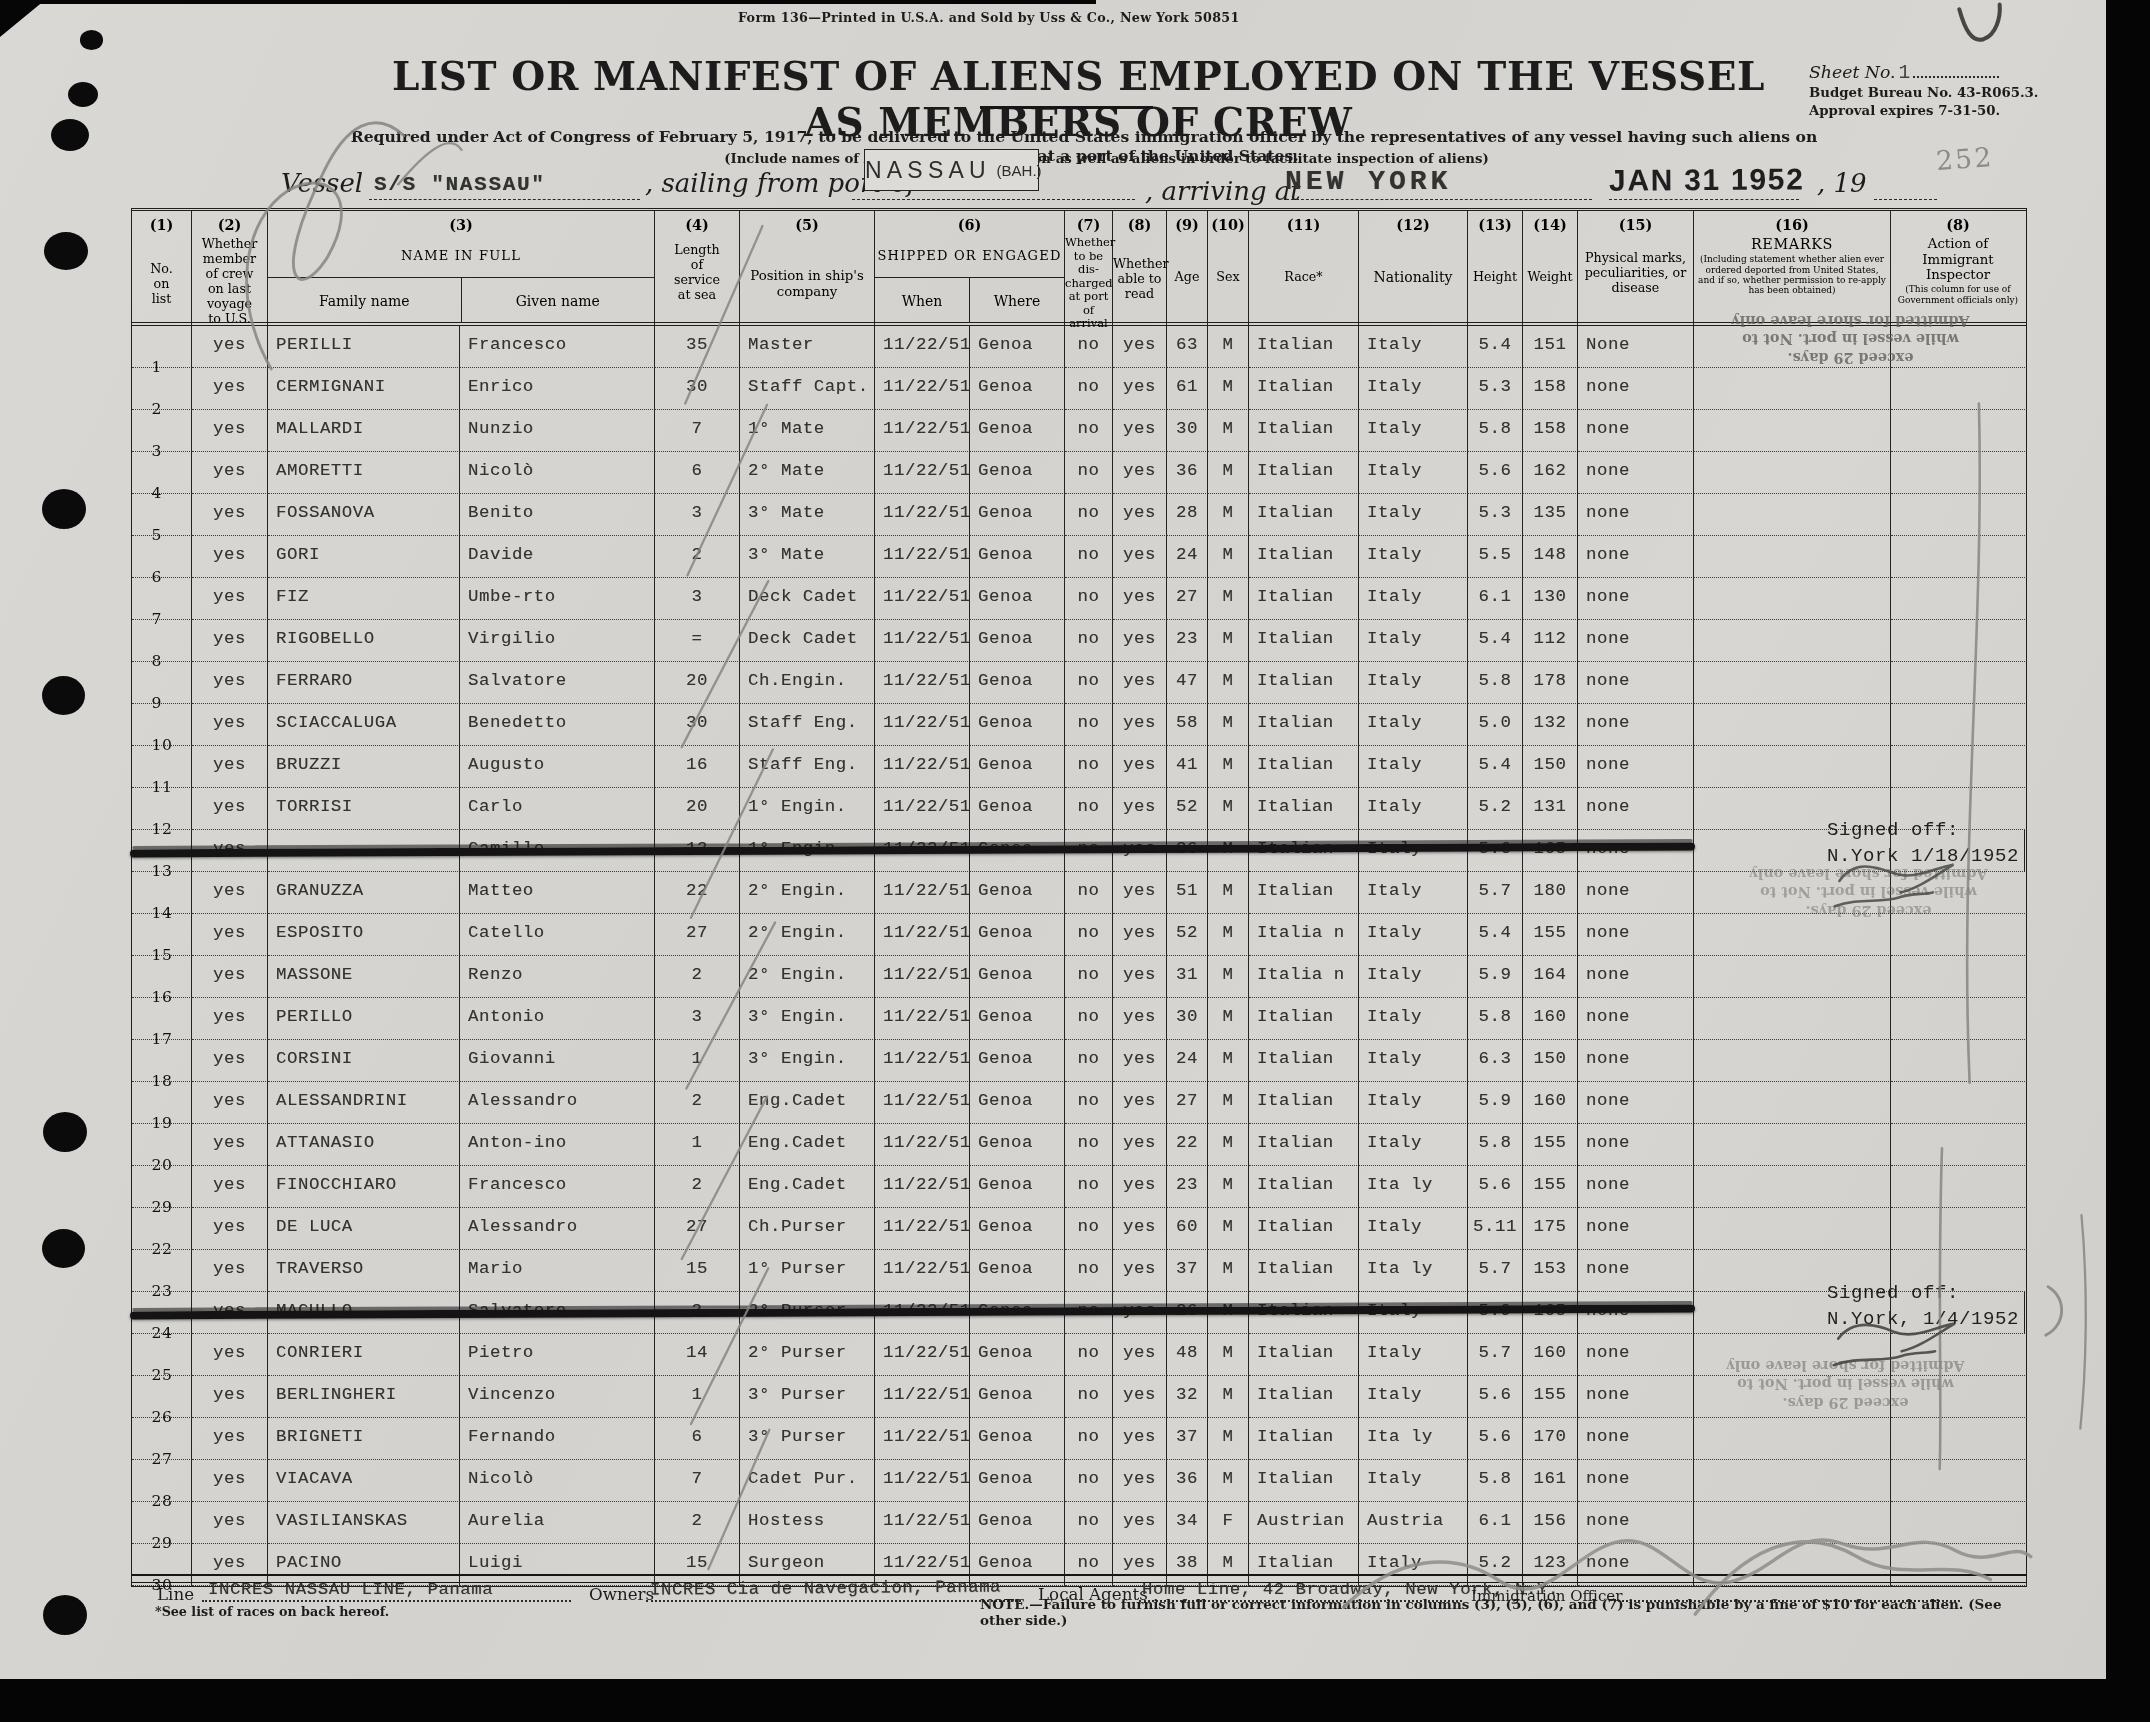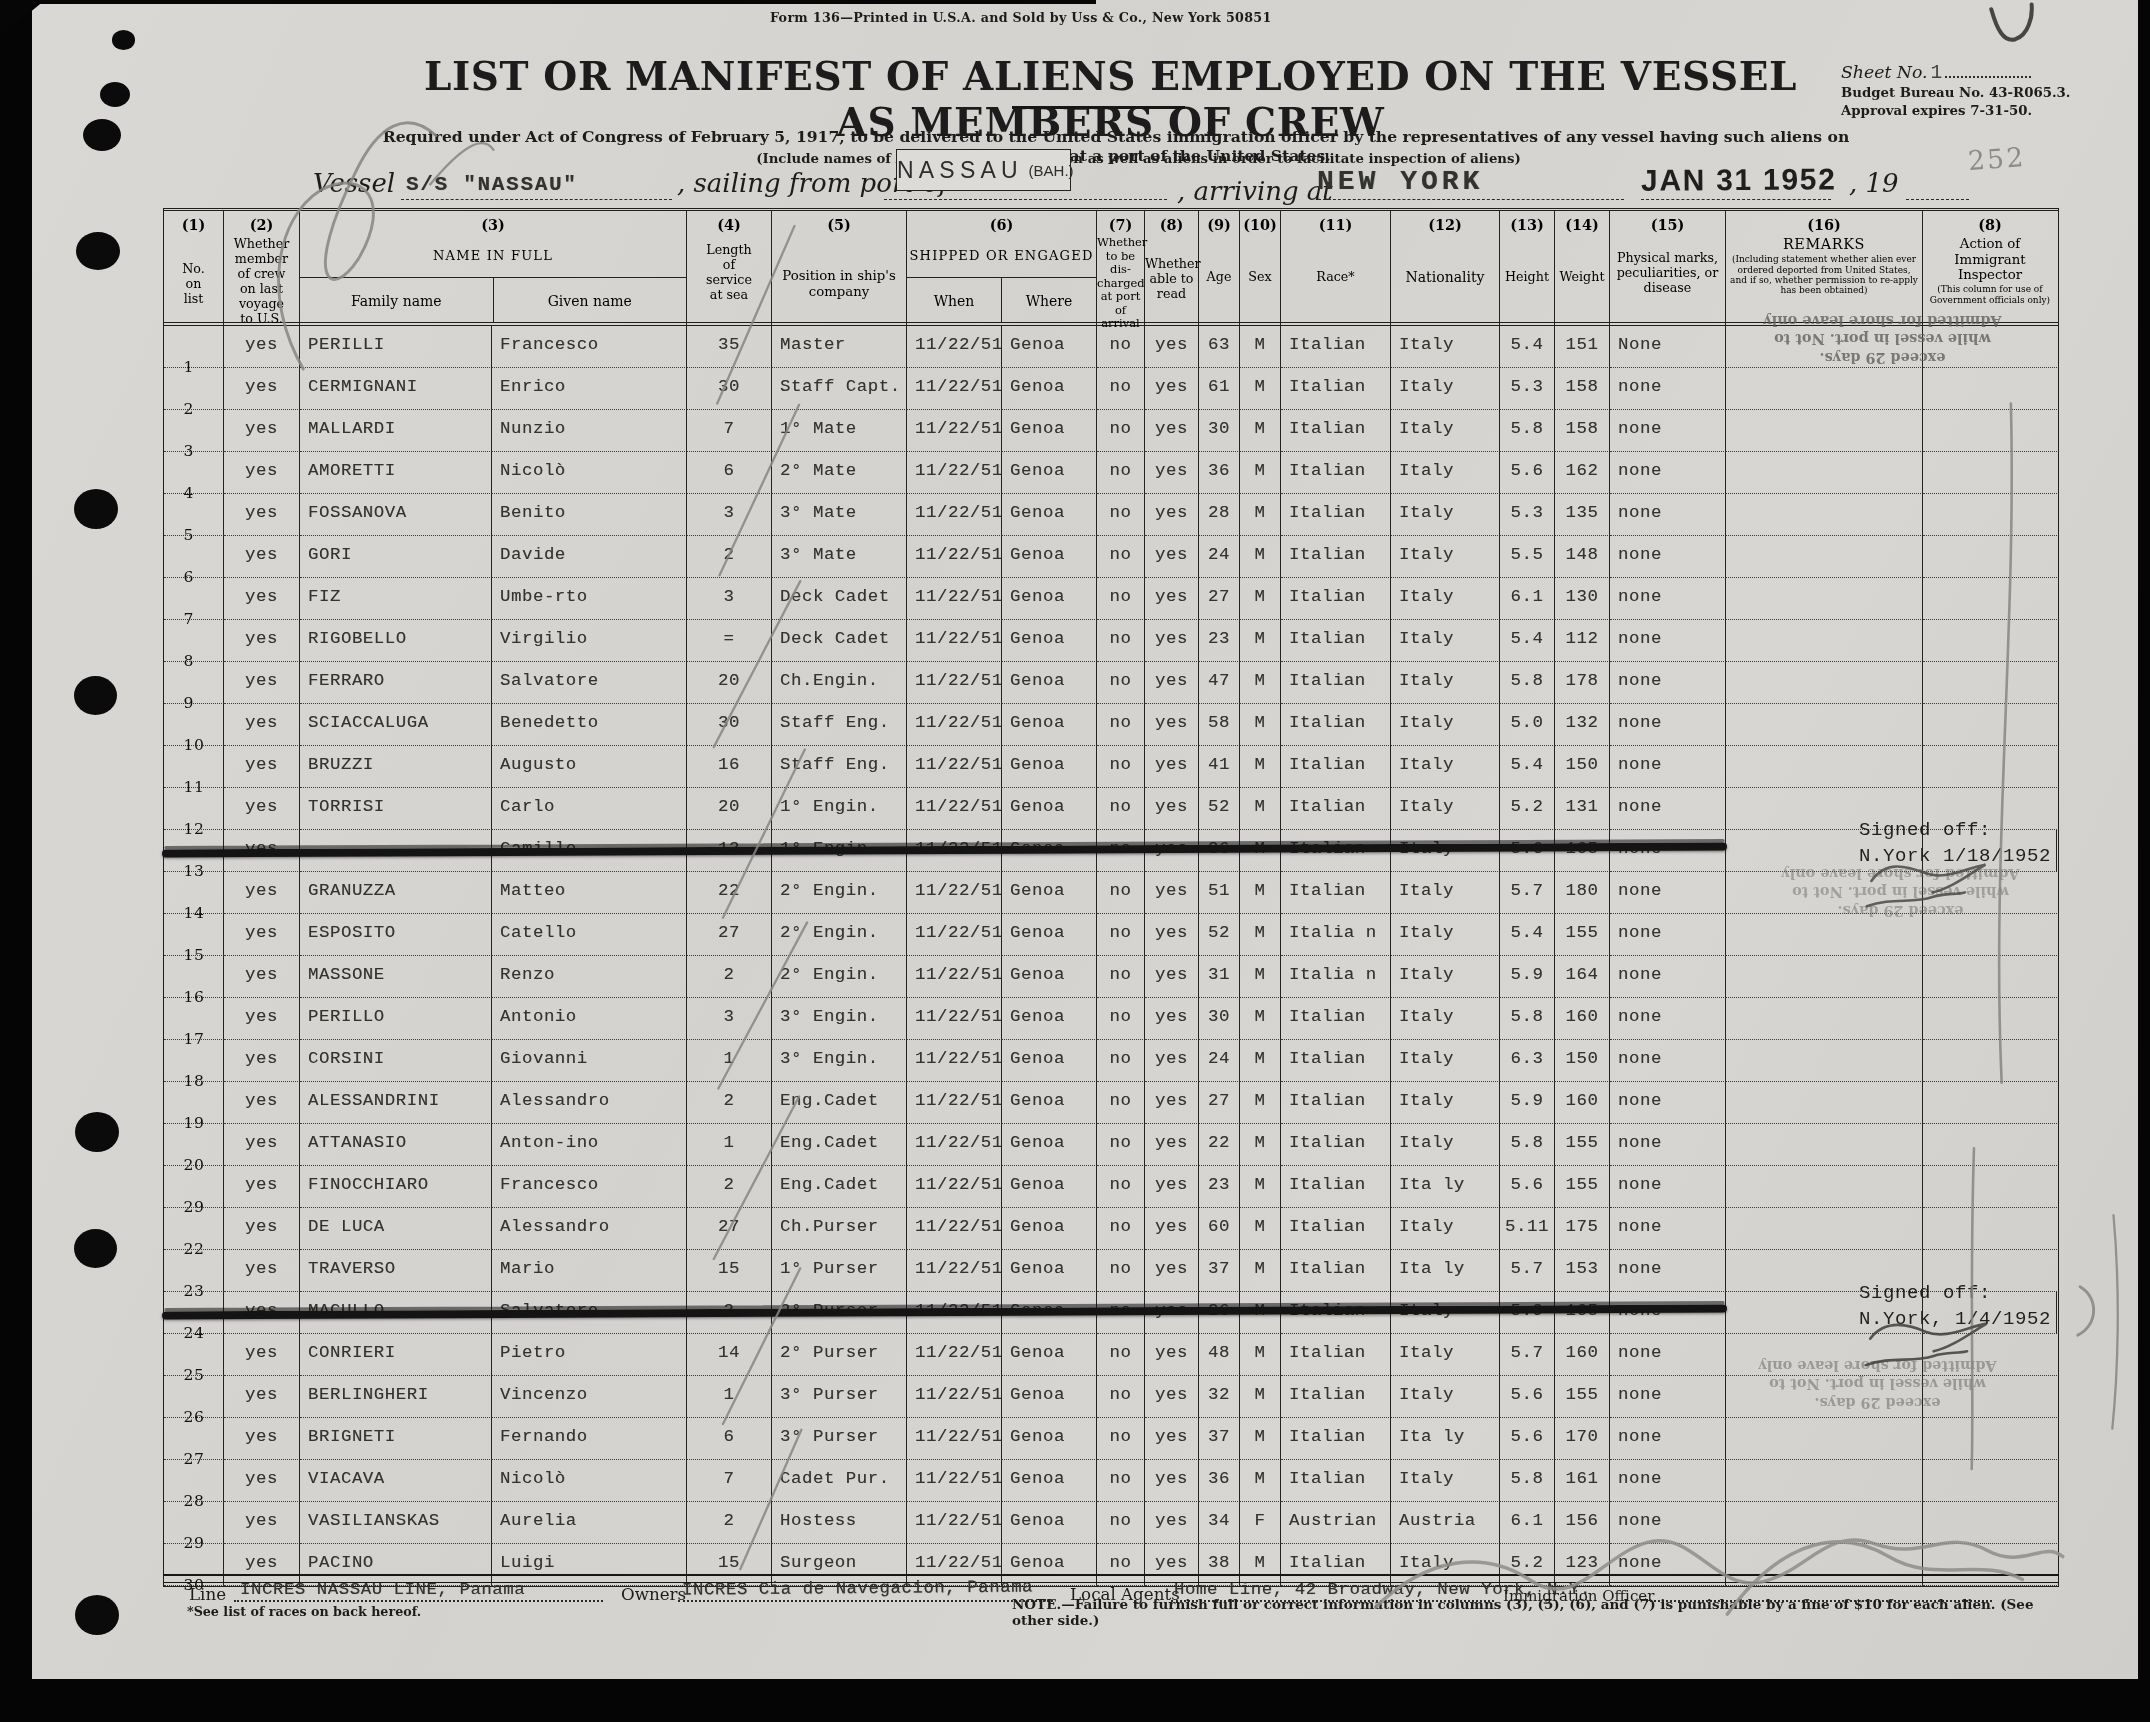--- a/index.html
+++ b/index.html
@@ -1,19 +1,19 @@
 <!DOCTYPE html>
 <html style="font-size:9.2px"><head>
 <meta charset="utf-8">
 <style>
   html,body{margin:0;padding:0;background:#000;}
   #film{position:relative;width:2151px;height:1722px;background:#050505;overflow:hidden;
         font-family:"DejaVu Serif","Liberation Serif",serif;}
   #paper{position:absolute;left:0;top:0;width:2106px;height:1679px;
-         background:linear-gradient(115deg,#d9d8d5 0%,#d3d2cf 40%,#d7d6d2 70%,#cfcecb 100%);margin-left:32px;}
+         background:linear-gradient(115deg,#d9d8d5 0%,#d3d2cf 40%,#d7d6d2 70%,#cfcecb 100%);}
   .print{font-family:"DejaVu Serif","Liberation Serif",serif;color:#1c1c1c;}
   .typed{font-family:"Liberation Mono","DejaVu Sans Mono",monospace;color:#323230;
          text-shadow:0.3px 0.3px 0.7px rgba(30,30,30,.45);}
   .abs{position:absolute;}
   .dots{display:inline-block;border-bottom:2.3px dotted #2a2a2a;height:2.3px;vertical-align:baseline;}
   .dash{display:inline-block;border-bottom:1.7px dashed #2a2a2a;height:2.3px;vertical-align:baseline;}
   
   .hole{position:absolute;background:#0b0b0b;border-radius:50%;}
   
   #topline{left:738px;top:10.4px;font-size:12.7px;font-weight:bold;letter-spacing:0.3px;}

